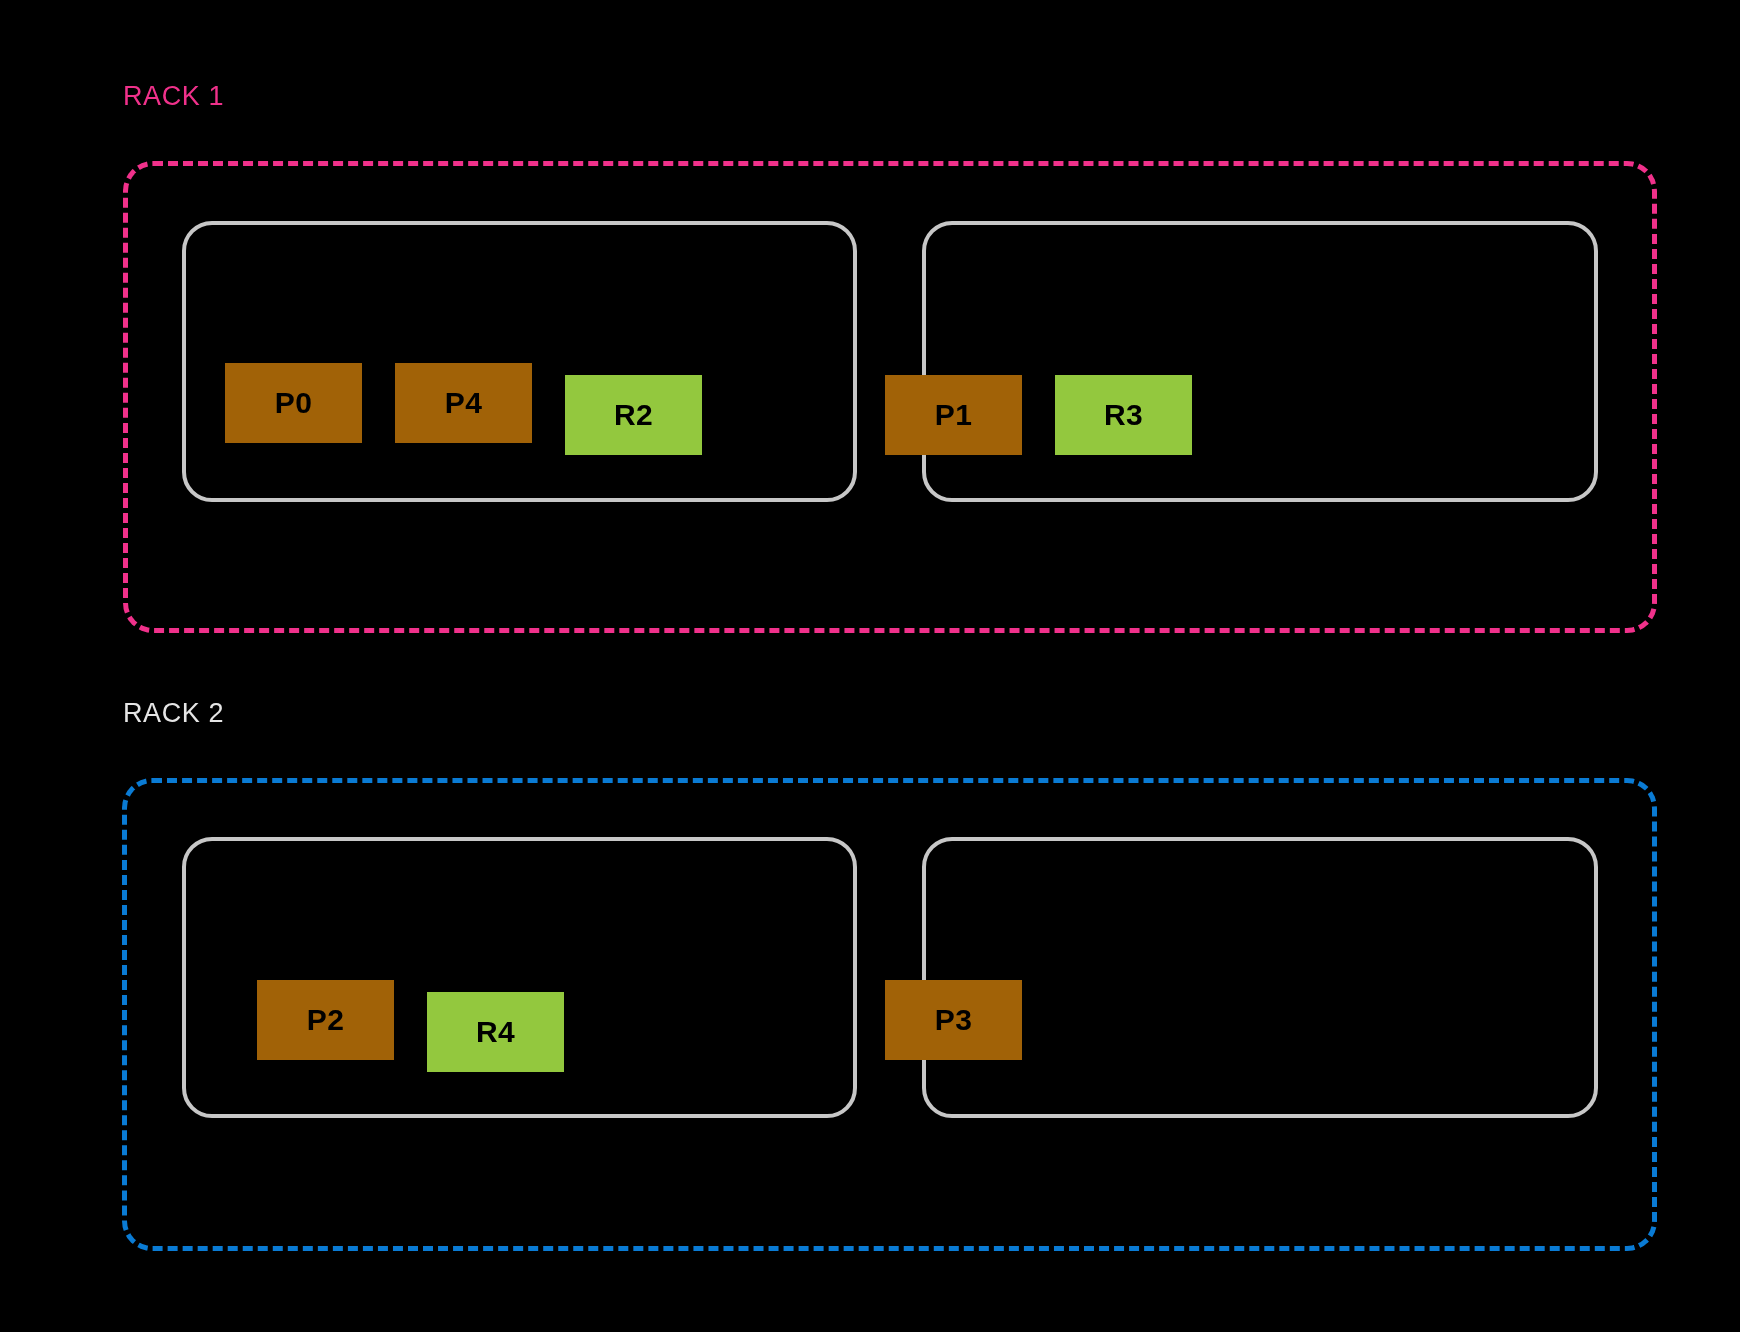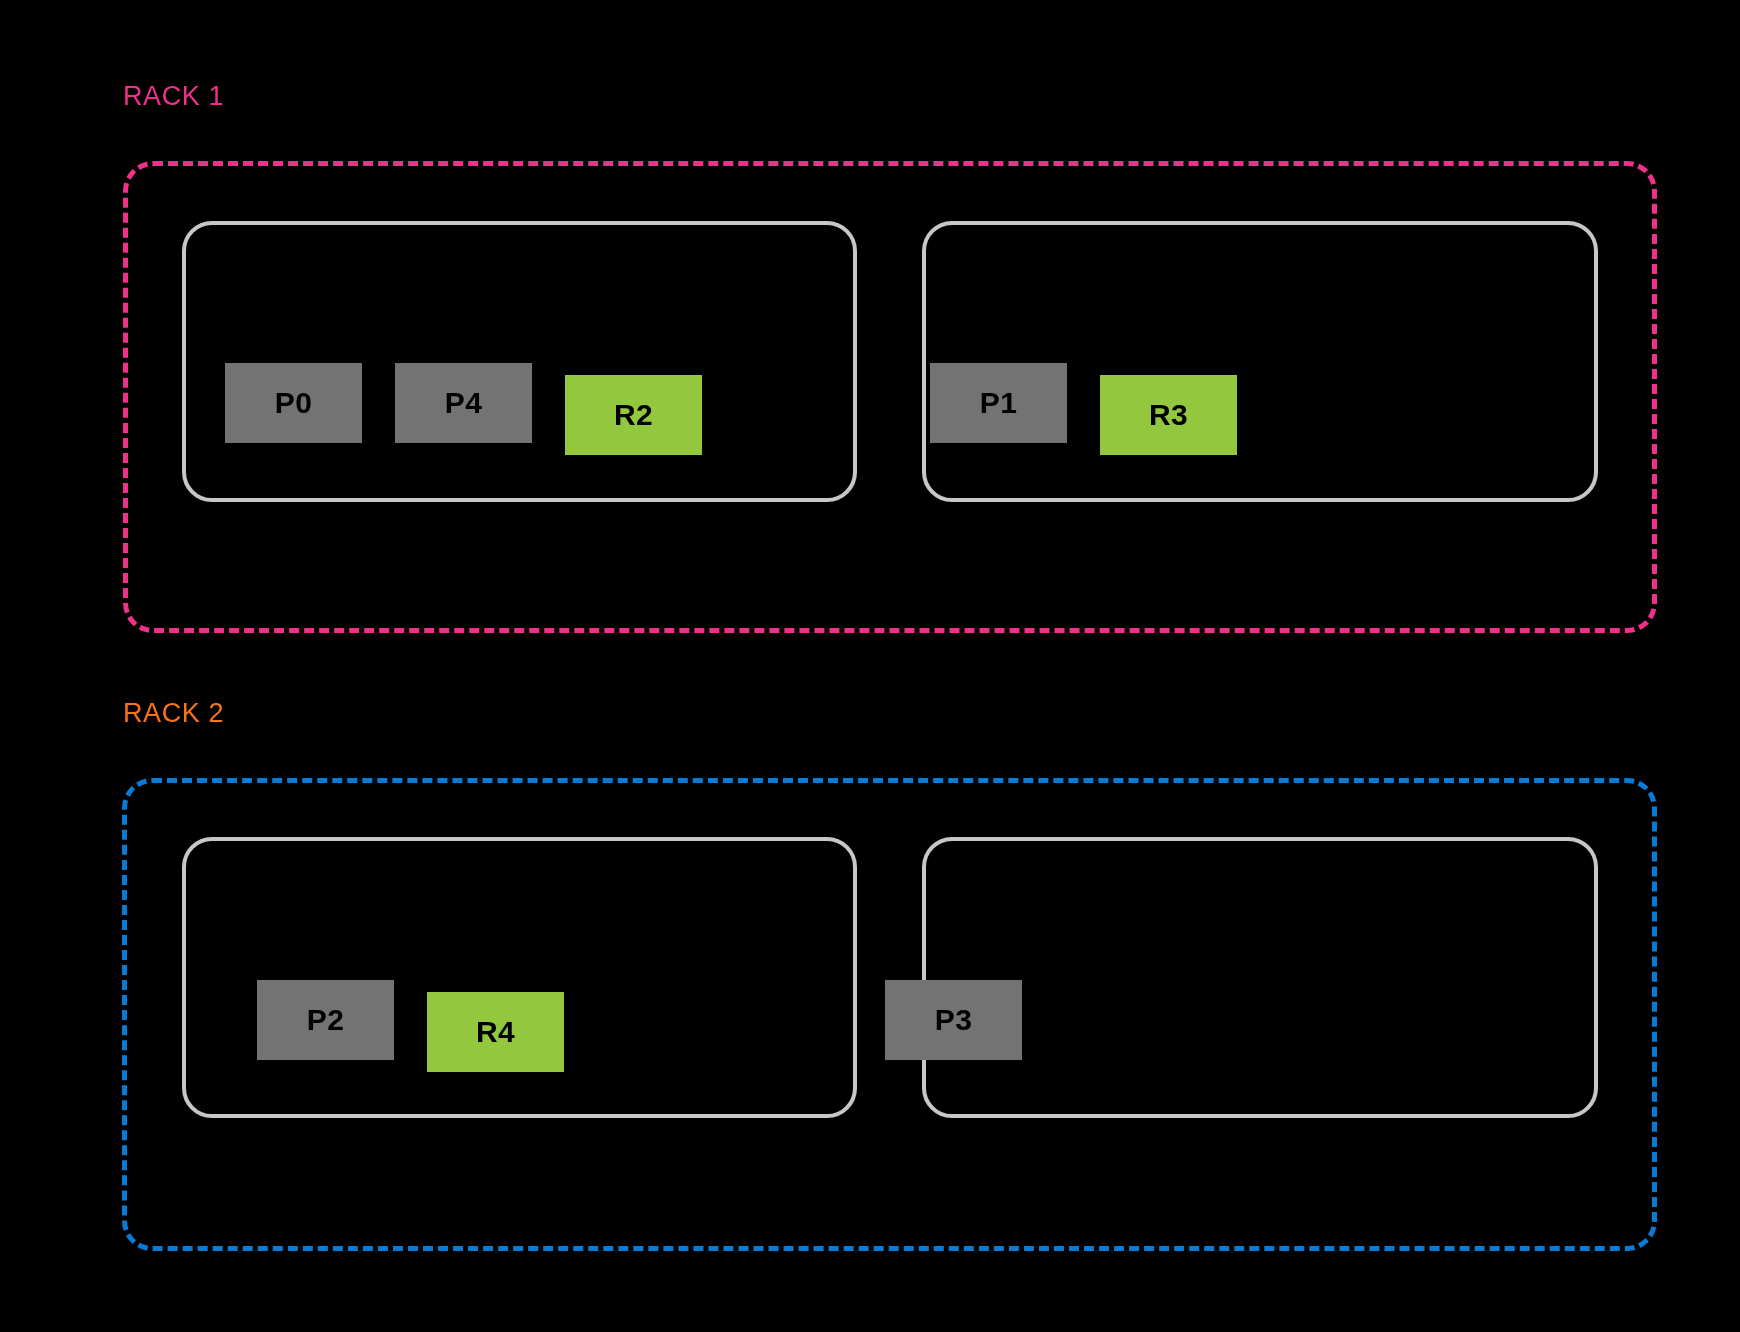--- a/index.html
+++ b/index.html
@@ -10,21 +10,21 @@
   
   .rack-label{
     position:absolute;
     font-size:27px;
     font-weight:normal;
     letter-spacing:.6px;
     line-height:1;
     white-space:nowrap;
   }
   #rack1-label{left:123px;top:83px;color:#F0318B;}
-  #rack2-label{left:123px;top:700px;color:#f97316;}
+  #rack2-label{left:123px;top:700px;color:#e5e5e5;}
 
   
   .rack-box{
     position:absolute;
     box-sizing:border-box;
     border-width:5px;
     border-style:dashed;
     border-radius:30px;
     background:transparent;
   }
@@ -40,37 +40,37 @@
     background:transparent;
   }
   .node-r1{top:221px;height:281px;}
   .node-r2{top:837px;height:281px;}
   .node-left{left:182px;width:675px;}
   .node-right{left:922px;width:676px;}
 
   
   .chip-row{position:absolute;display:flex;gap:33px;}
   #row-n1{left:225px;top:363px;}
-  #row-n2{left:930px;top:363px;}
+  #row-n2{left:885px;top:363px;align-items:flex-end;}
   #row-n3{left:225px;top:980px;padding-left:32px;}
   #row-n4{left:885px;top:980px;}
 
   .chip{
     width:137px;
     height:80px;
     display:flex;
     align-items:center;
     justify-content:center;
     font-size:30px;
     font-weight:bold;
     color:#000;
     line-height:1;
     letter-spacing:.3px;
   }
-  .chip.partition{background:#737373;}
+  .chip.partition{background:#a16207;}
   .chip.replica{background:#93C83E;margin-top:12px;}
 </style>
 </head>
 <body>
 
 <div class="canvas">
 
   <div class="rack-label" id="rack1-label">RACK 1</div>
 
   <div class="rack-box" id="rack1-box"></div>

